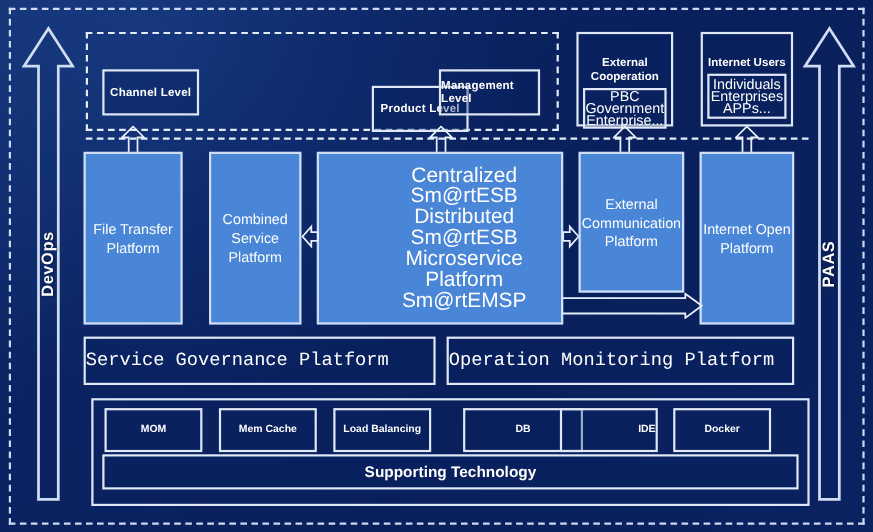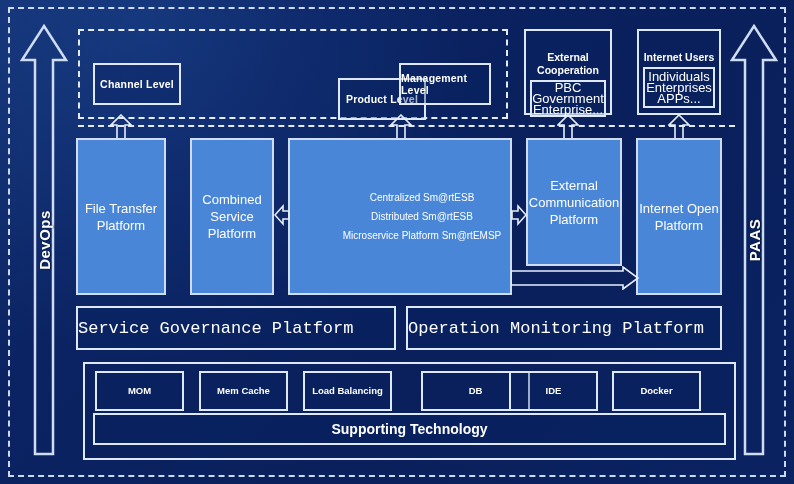--- a/index.html
+++ b/index.html
@@ -43,21 +43,21 @@
     border:2px solid #dfe8f6;background:rgba(10,34,96,.25);
     display:flex;align-items:center;justify-content:center;
     font-size:13px;line-height:11px;text-align:center;
     width:calc(100% - 12px);margin:3px 6px 5px 6px;flex:1;
   }
   .plat{
     border:2px solid #cfdcf1;background:#4a86d8;
     display:flex;align-items:center;justify-content:center;text-align:center;
     font-size:13px;line-height:17px;font-weight:normal;
   }
-  .plat.big{font-size:10px;line-height:19px;padding-left:44px;}
+  .plat.big{font-size:19px;line-height:19px;padding-left:44px;}
   .gov-box{
     height:44px;border:2px solid #dfe8f6;background:rgba(10,34,96,.35);
     display:flex;align-items:center;
     font-size:17px;
     font-family:Liberation Mono, monospace;
   }
   .tech-box{
     height:40px;border:2px solid #dfe8f6;background:rgba(10,34,96,.30);
     display:flex;align-items:center;justify-content:center;text-align:center;
     font-size:9.5px;line-height:12px;font-weight:bold;
@@ -193,21 +193,21 @@
   </div>
   <div class="abs tech-box" style="left:199px;top:371px;width:89px;">
     <span>Mem Cache</span>
   </div>
   <div class="abs tech-box" style="left:303px;top:371px;width:89px;">
     <span>Load Balancing</span>
   </div>
   <div class="abs tech-box" style="left:406px;top:371px;width:109px;margin-left:15px;">
     <span>DB</span>
   </div>
-  <div class="abs tech-box" style="left:509px;top:371px;width:89px;">
+  <div class="abs tech-box" style="left:509px;top:371px;width:89px;justify-content:flex-end;">
     <span>IDE</span>
   </div>
   <div class="abs tech-box" style="left:612px;top:371px;width:89px;text-align:center;">
     <span>Docker</span>
   </div>
 
   <div class="abs" id="support-bar">
     <span>Supporting Technology</span>
   </div>
 

